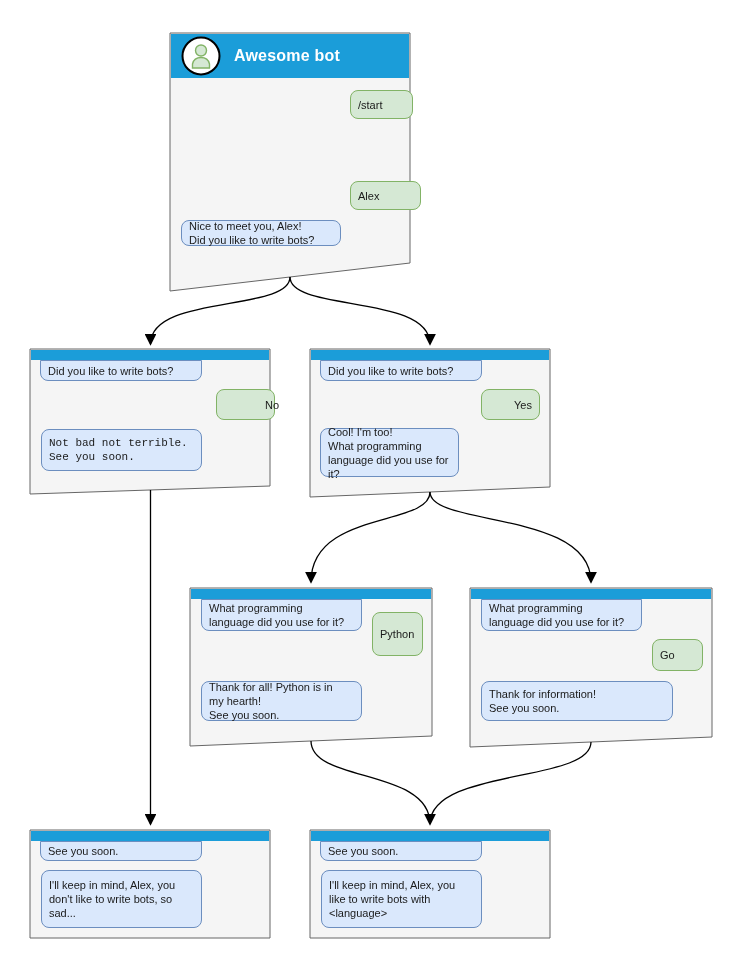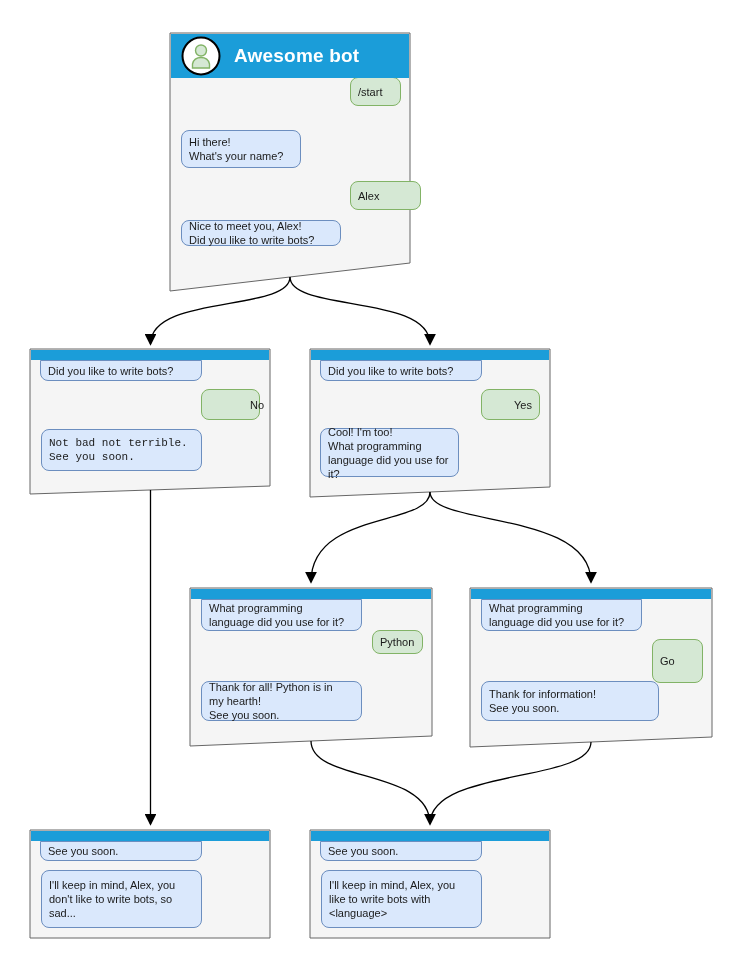--- a/index.html
+++ b/index.html
@@ -19,21 +19,21 @@
     font-family:"Liberation Sans","DejaVu Sans",sans-serif;color:var(--textcolor);
   }
   svg.layer{position:absolute;left:0;top:0;z-index:0;}
   .win-body{fill:var(--winfill);stroke:var(--winborder);stroke-width:1;}
   .edge{fill:none;stroke:var(--connector);stroke-width:1.3;}
   .hdr{
     position:absolute;z-index:2;background:var(--header);
     display:flex;align-items:center;box-sizing:border-box;
   }
   .hdr-title{
-    color:#ffffff;font-weight:bold;font-size:19px;margin-left:13px;letter-spacing:.2px;
+    color:#ffffff;font-weight:bold;font-size:16px;margin-left:13px;letter-spacing:.2px;
   }
   .avatar{margin-left:10px;width:40px;height:40px;}
   .bubble{
     position:absolute;z-index:1;box-sizing:border-box;
     display:flex;align-items:center;
     font-size:11px;line-height:14px;white-space:pre-line;
     padding:1px 7px;border-radius:8px;
   }
   .bot{background:var(--botfill);border:1px solid var(--botborder);}
   .user{background:var(--userfill);border:1px solid var(--userborder);}
@@ -72,53 +72,51 @@
     <svg class="avatar" viewBox="0 0 40 40">
       <circle cx="20" cy="20" r="18.5" fill="#ffffff" stroke="#000000" stroke-width="2"></circle>
       <g>
         <circle cx="20" cy="14.5" r="5.5" fill="#d5e8d4" stroke="#82b366" stroke-width="1.4"></circle>
         <path d="M11.5,32 L11.5,28 Q13,21.5 20,21.5 Q27,21.5 28.5,28 L28.5,32 Z" fill="#d5e8d4" stroke="#82b366" stroke-width="1.4"></path>
       </g>
     </svg>
     <span class="hdr-title">Awesome bot</span>
   </div>
 
-  <div class="bubble user" style="left:350px;top:77px;width:51px;height:29px;">/start</div>
-  <div class="bubble bot" style="left:181px;top:130px;width:120px;height:38px;">Hi there!
-What's your name?</div>
+  <div class="bubble user" style="left:350px;top:90px;width:63px;height:29px;">/start</div>
   <div class="bubble user" style="left:350px;top:181px;width:71px;height:29px;">Alex</div>
   <div class="bubble bot" style="left:181px;top:220px;width:160px;height:26px;">Nice to meet you, Alex!
 Did you like to write bots?</div>
 
   <div class="hdr" style="left:31px;top:350px;width:238px;height:10px;"></div>
   <div class="bubble bot under-header" style="left:40px;top:360px;width:162px;height:21px;">Did you like to write bots?</div>
-  <div class="bubble user" style="left:201px;top:389px;width:59px;height:31px;padding-left:48px;">No</div>
+  <div class="bubble user" style="left:216px;top:389px;width:59px;height:31px;padding-left:48px;">No</div>
   <div class="bubble bot" style="left:41px;top:429px;width:161px;height:42px;font-family:Liberation Mono, monospace;">Not bad not terrible.
 See you soon.</div>
 
   <div class="hdr" style="left:311px;top:350px;width:238px;height:10px;"></div>
   <div class="bubble bot under-header" style="left:320px;top:360px;width:162px;height:21px;">Did you like to write bots?</div>
   <div class="bubble user" style="left:481px;top:389px;width:59px;height:31px;padding-left:32px;">Yes</div>
   <div class="bubble bot" style="left:320px;top:428px;width:139px;height:49px;">Cool! I'm too!
 What programming
 language did you use for it?</div>
 
   <div class="hdr" style="left:191px;top:589px;width:240px;height:10px;"></div>
   <div class="bubble bot under-header" style="left:201px;top:599px;width:161px;height:32px;">What programming
 language did you use for it?</div>
-  <div class="bubble user" style="left:372px;top:630px;width:51px;height:24px;">Python</div>
+  <div class="bubble user" style="left:372px;top:612px;width:51px;height:44px;">Python</div>
   <div class="bubble bot" style="left:201px;top:681px;width:161px;height:40px;">Thank for all! Python is in
 my hearth!
 See you soon.</div>
 
   <div class="hdr" style="left:471px;top:589px;width:240px;height:10px;"></div>
   <div class="bubble bot under-header" style="left:481px;top:599px;width:161px;height:32px;">What programming
 language did you use for it?</div>
-  <div class="bubble user" style="left:652px;top:639px;width:51px;height:44px;">Go</div>
-  <div class="bubble bot" style="left:481px;top:681px;width:178px;height:40px;">Thank for information!
+  <div class="bubble user" style="left:652px;top:639px;width:51px;height:32px;">Go</div>
+  <div class="bubble bot" style="left:481px;top:681px;width:192px;height:40px;">Thank for information!
 See you soon.</div>
 
   <div class="hdr" style="left:31px;top:831px;width:238px;height:10px;"></div>
   <div class="bubble bot under-header" style="left:40px;top:841px;width:162px;height:20px;">See you soon.</div>
   <div class="bubble bot" style="left:41px;top:870px;width:161px;height:58px;">I'll keep in mind, Alex, you
 don't like to write bots, so
 sad...</div>
 
   <div class="hdr" style="left:311px;top:831px;width:238px;height:10px;"></div>
   <div class="bubble bot under-header" style="left:320px;top:841px;width:162px;height:20px;">See you soon.</div>

